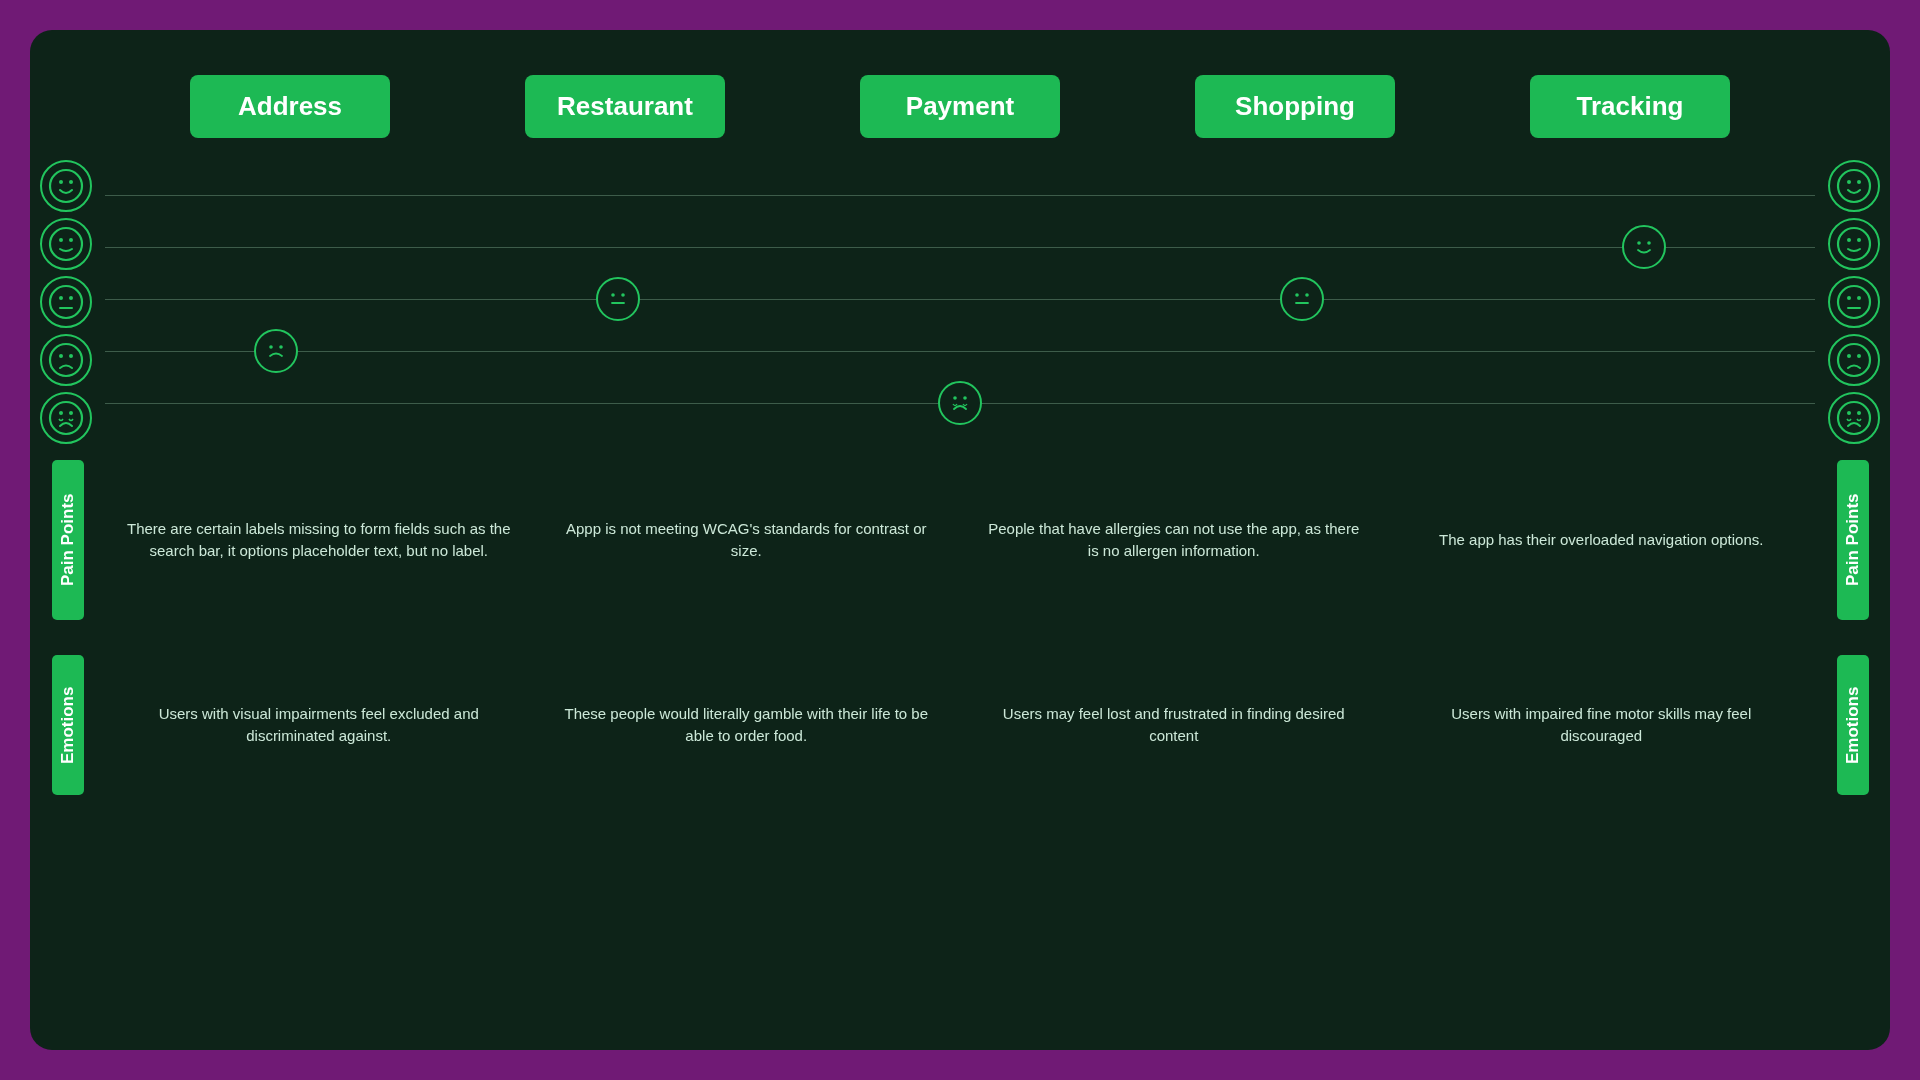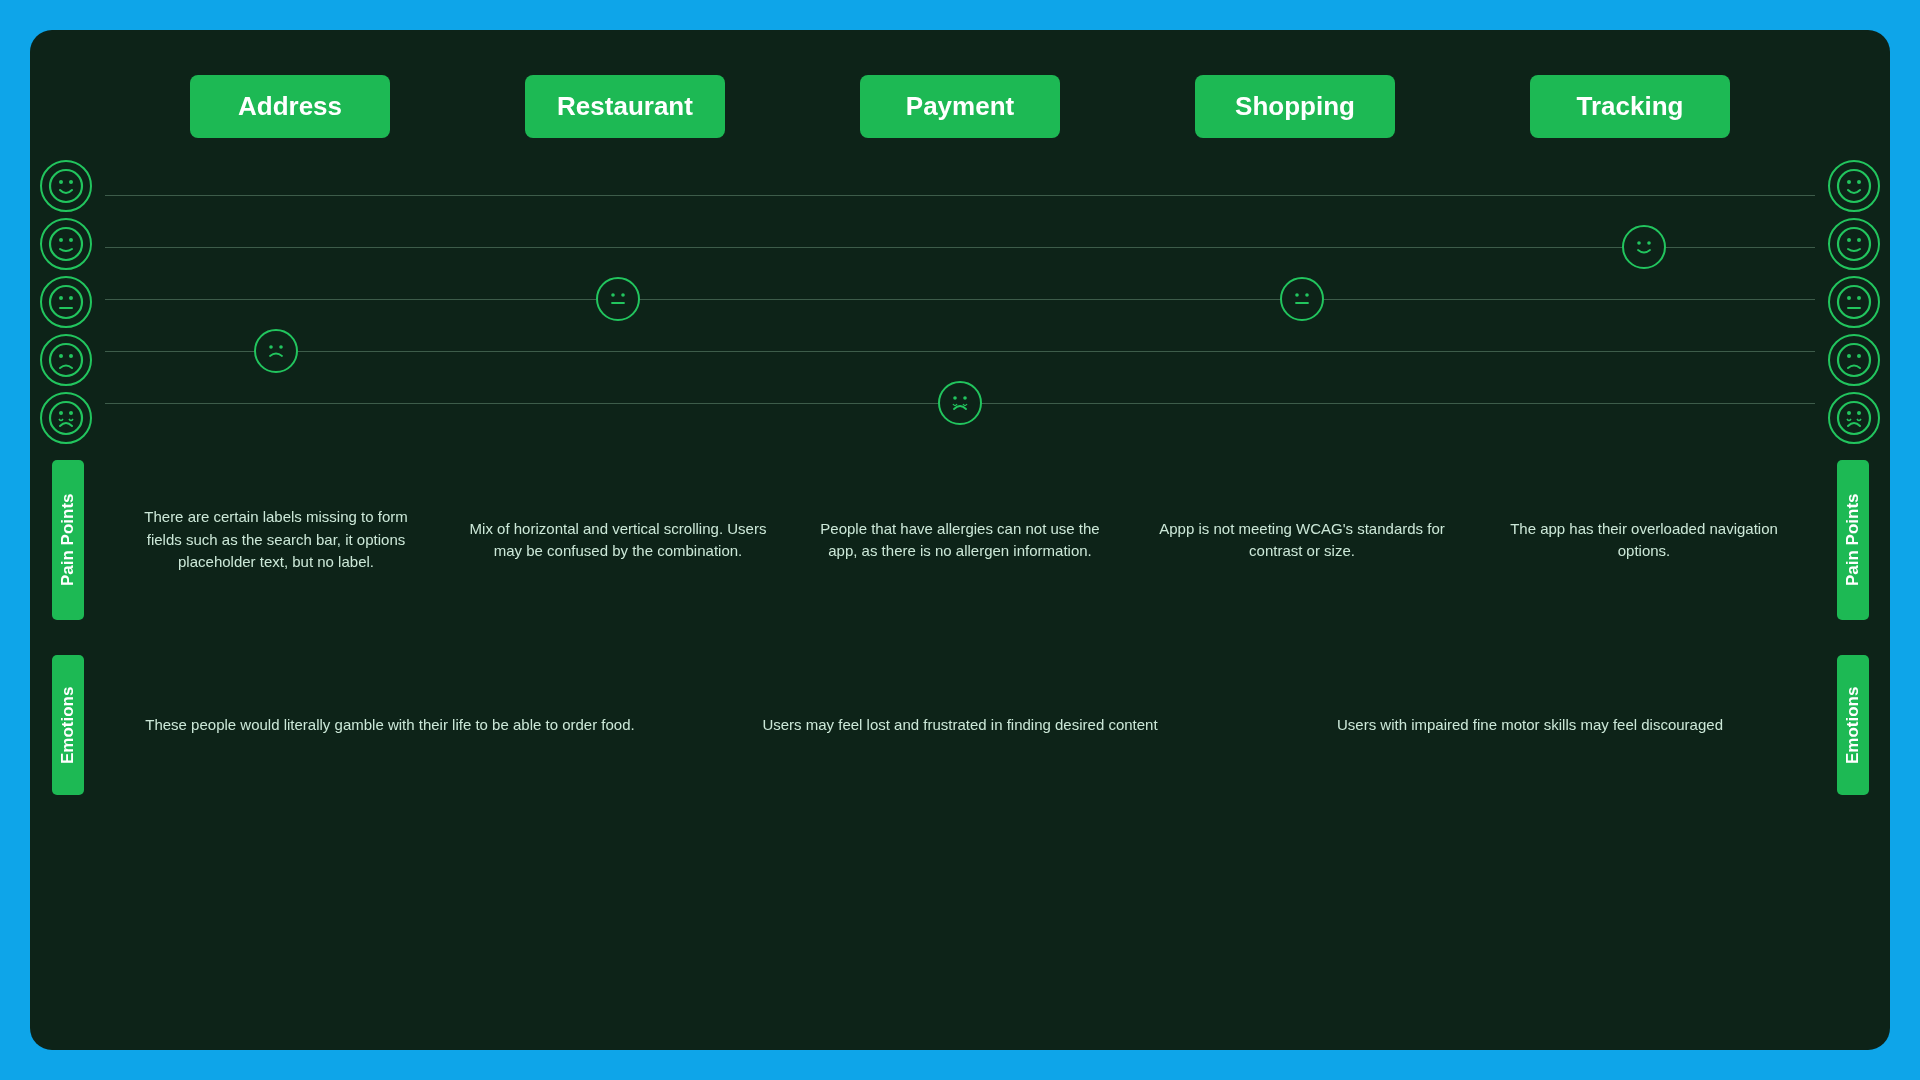--- a/index.html
+++ b/index.html
@@ -17,21 +17,21 @@
     
     .smiley-svg {
       width: 36px;
       height: 36px;
     }
 
     
     .full-page {
       width: 1920px;
       height: 1080px;
-      background: #0ea5e9;
+      background: #701a75;
       display: flex;
       align-items: center;
       justify-content: center;
     }
 
     .card {
       width: 1860px;
       height: 1020px;
       background: #0d2318;
       border-radius: 22px;
@@ -374,35 +374,35 @@
         </svg>
       </div>
     </div>
 
     <div class="pain-section">
       <div class="left-label-pain">
         <div class="label-rotated">Pain Points</div>
       </div>
       <div class="five-text-cols">
         <div class="text-cell">There are certain labels missing to form fields such as the search bar, it options placeholder text, but no label.</div>
-        <div class="text-cell">Mix of horizontal and vertical scrolling. Users may be confused by the combination.</div>
+        <div class="text-cell">Appp is not meeting WCAG's standards for contrast or size.</div>
         <div class="text-cell">People that have allergies can not use the app, as there is no allergen information.</div>
-        <div class="text-cell">Appp is not meeting WCAG's standards for contrast or size.</div>
         <div class="text-cell">The app has their overloaded navigation options.</div>
       </div>
       <div class="right-label-pain">
         <div class="label-rotated">Pain Points</div>
       </div>
     </div>
 
     <div class="emotions-section">
       <div class="left-label-emotions">
         <div class="label-rotated" style="height:140px;">Emotions</div>
       </div>
       <div class="five-text-cols">
+        <div class="text-cell">Users with visual impairments feel excluded and discriminated against.</div>
         <div class="text-cell">These people  would literally gamble with their life to be able to order food.</div>
         <div class="text-cell">Users may feel lost and frustrated in finding desired content</div>
         <div class="text-cell">Users with impaired fine motor skills may feel discouraged</div>
       </div>
       <div class="right-label-emotions">
         <div class="label-rotated" style="height:140px;">Emotions</div>
       </div>
     </div>
 
   </div>

